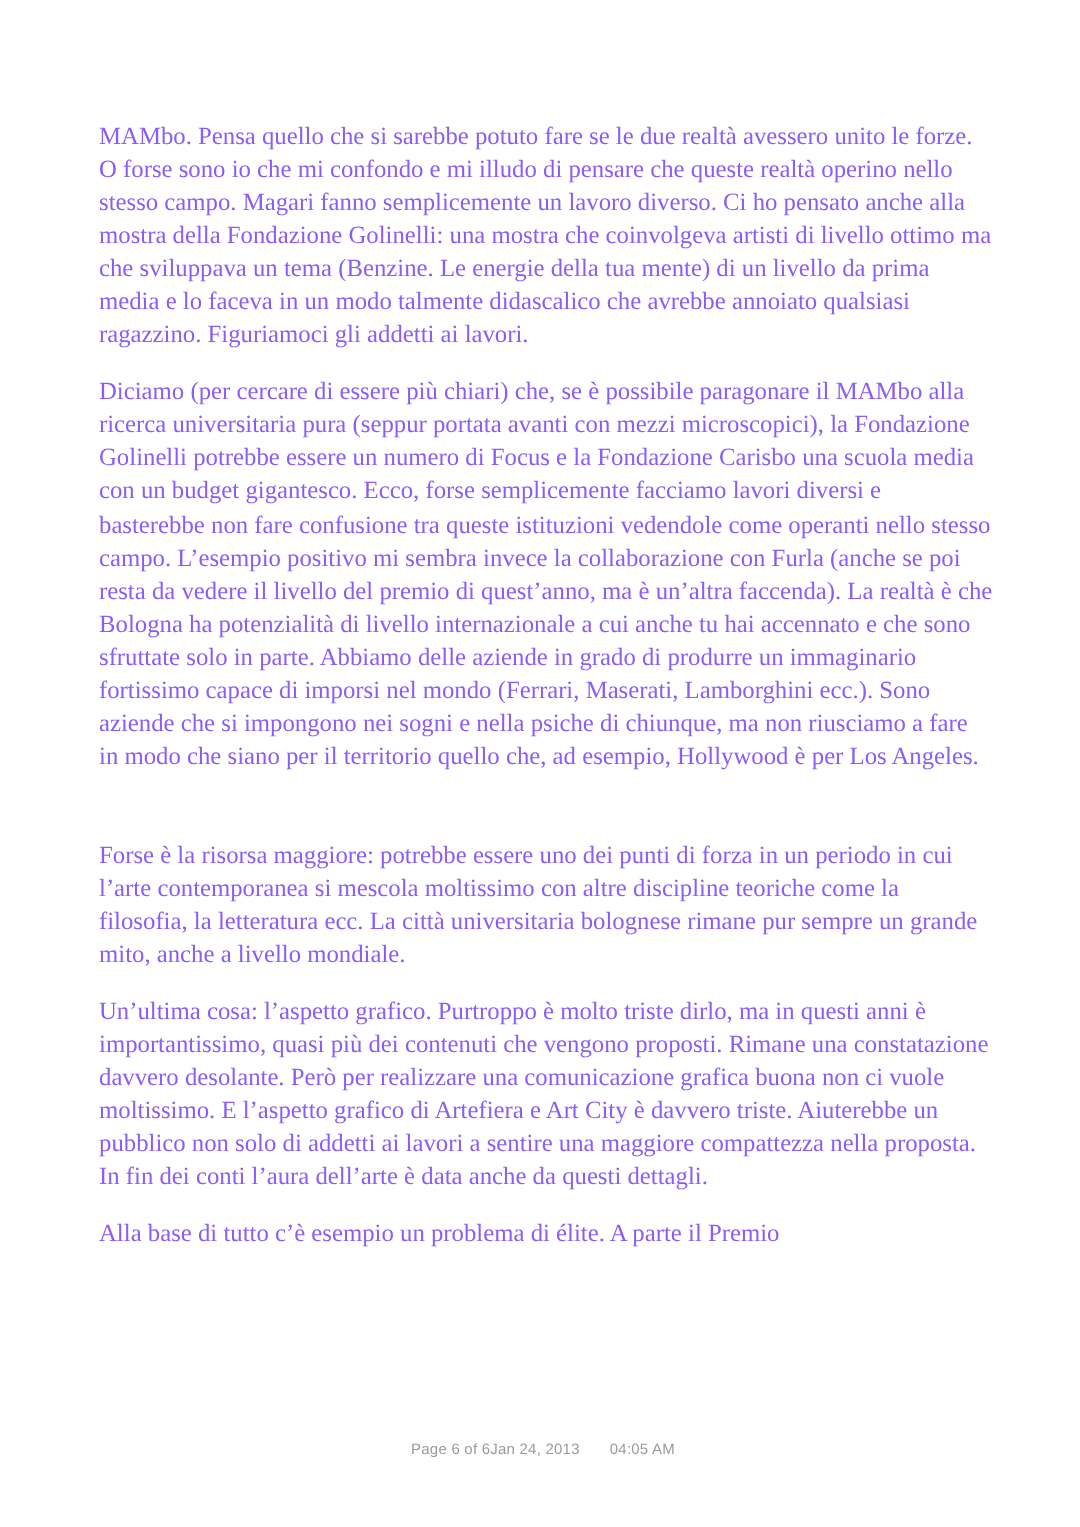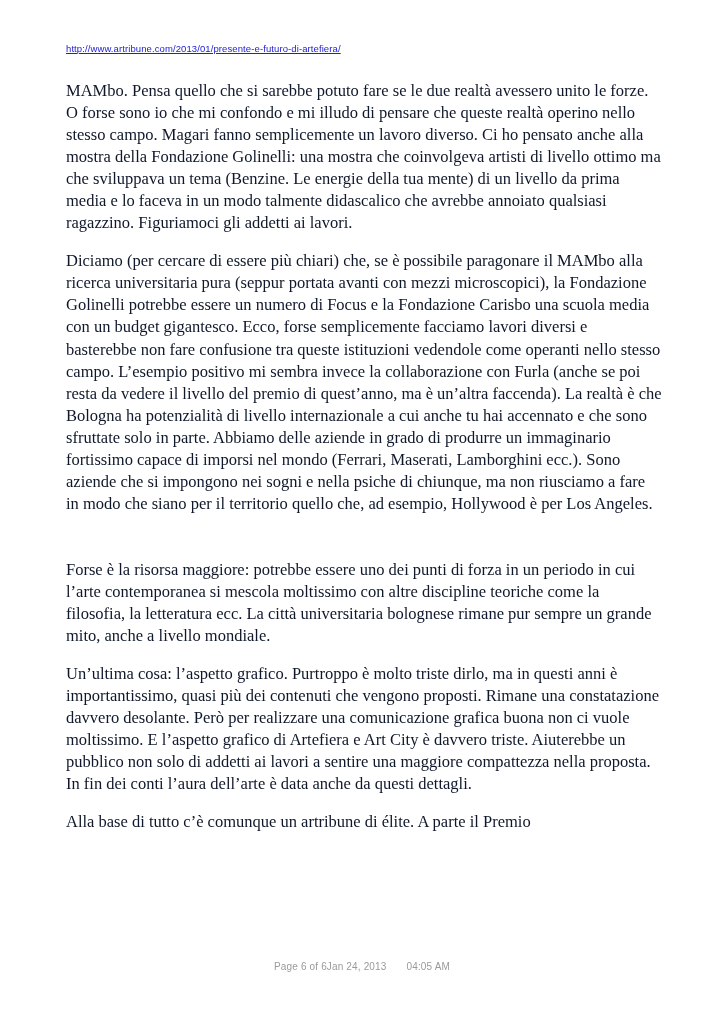--- a/index.html
+++ b/index.html
@@ -32,21 +32,21 @@
     display: inline-block;
   }
   .body-text {
     position: absolute;
     left: 66px;
     top: 80px;
     width: 596px;
     font-family: "Liberation Serif", "DejaVu Serif", serif;
     font-size: 16.5px;
     line-height: 22.05px;
-    color: #0f172a;
+    color: #8b5cf6;
     text-align: left;
   }
   .para {
     margin: 0;
     padding: 0;
   }
   .para + .para {
     margin-top: 16px;
   }
   .spacer-line {
@@ -73,40 +73,37 @@
   .footer-right {
     display: flex;
     gap: 20px;
   }
 </style>
 </head>
 <body>
 
 <div class="page">
 
-  <div class="source-url-row">
-    <a class="source-url" href="#">http://www.artribune.com/2013/01/presente-e-futuro-di-artefiera/</a>
-  </div>
 
   <div class="body-text">
 
     <p class="para">MAMbo. Pensa quello che si sarebbe potuto fare se le due realtà avessero unito le forze. O forse sono io che mi confondo e mi illudo di pensare che queste realtà operino nello stesso campo. Magari fanno semplicemente un lavoro diverso. Ci ho pensato anche alla mostra della Fondazione Golinelli: una mostra che coinvolgeva artisti di livello ottimo ma che sviluppava un tema (Benzine. Le energie della tua mente) di un livello da prima media e lo faceva in un modo talmente didascalico che avrebbe annoiato qualsiasi ragazzino. Figuriamoci gli addetti ai lavori.</p>
 
     <p class="para">Diciamo (per cercare di essere più chiari) che, se è possibile paragonare il MAMbo alla ricerca universitaria pura (seppur portata avanti con mezzi microscopici), la Fondazione Golinelli potrebbe essere un numero di Focus e la Fondazione Carisbo una scuola media con un budget gigantesco. Ecco, forse semplicemente facciamo lavori diversi e basterebbe non fare confusione tra queste istituzioni vedendole come operanti nello stesso campo. L’esempio positivo mi sembra invece la collaborazione con Furla (anche se poi resta da vedere il livello del premio di quest’anno, ma è un’altra faccenda). La realtà è che Bologna ha potenzialità di livello internazionale a cui anche tu hai accennato e che sono sfruttate solo in parte. Abbiamo delle aziende in grado di produrre un immaginario fortissimo capace di imporsi nel mondo (Ferrari, Maserati, Lamborghini ecc.). Sono aziende che si impongono nei sogni e nella psiche di chiunque, ma non riusciamo a fare in modo che siano per il territorio quello che, ad esempio, Hollywood è per Los Angeles.</p>
 
     <div class="spacer-line"></div>
 
 
     <div class="spacer-line"></div>
 
     <p class="para">Forse è la risorsa maggiore: potrebbe essere uno dei punti di forza in un periodo in cui l’arte contemporanea si mescola moltissimo con altre discipline teoriche come la filosofia, la letteratura ecc. La città universitaria bolognese rimane pur sempre un grande mito, anche a livello mondiale.</p>
 
     <p class="para">Un’ultima cosa: l’aspetto grafico. Purtroppo è molto triste dirlo, ma in questi anni è importantissimo, quasi più dei contenuti che vengono proposti. Rimane una constatazione davvero desolante. Però per realizzare una comunicazione grafica buona non ci vuole moltissimo. E l’aspetto grafico di Artefiera e Art City è davvero triste. Aiuterebbe un pubblico non solo di addetti ai lavori a sentire una maggiore compattezza nella proposta. In fin dei conti l’aura dell’arte è data anche da questi dettagli.</p>
 
-    <p class="para">Alla base di tutto c’è comunque un artribune di élite. A parte il Premio</p>
+    <p class="para">Alla base di tutto c’è esempio un problema di élite. A parte il Premio</p>
 
   </div>
 
   <div class="footer">
     <span>Page 6 of 6</span>
     <span class="footer-right">
       <span>Jan 24, 2013</span>
       <span>04:05 AM</span>
     </span>
   </div>

